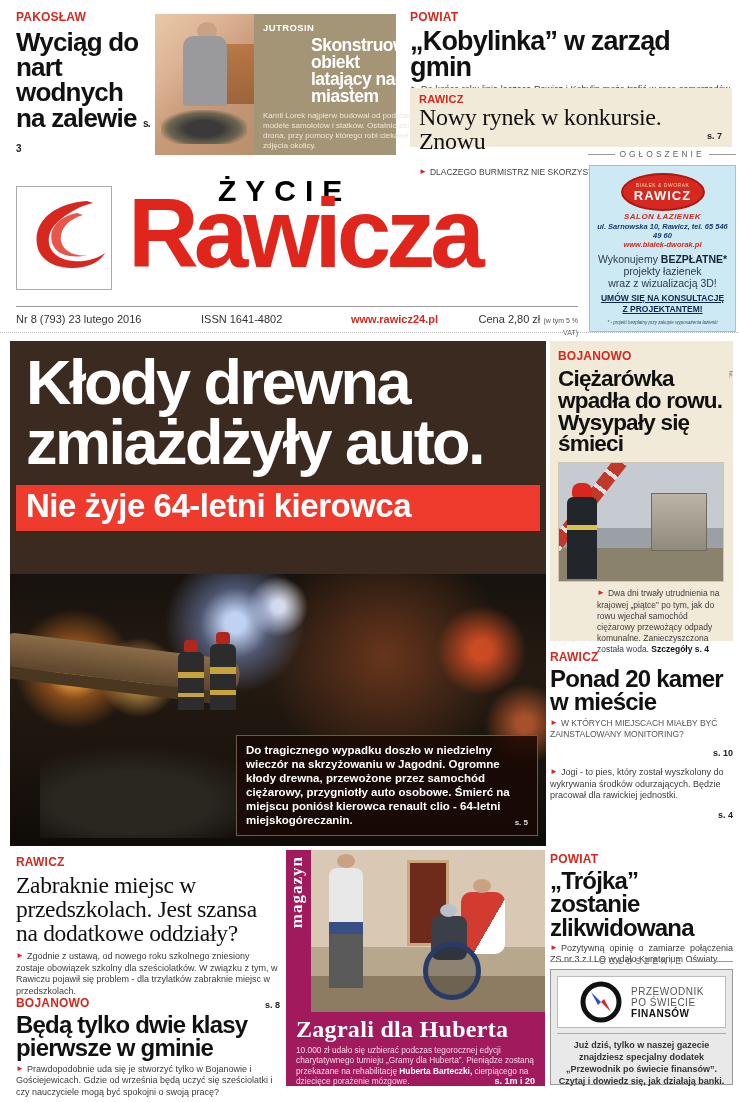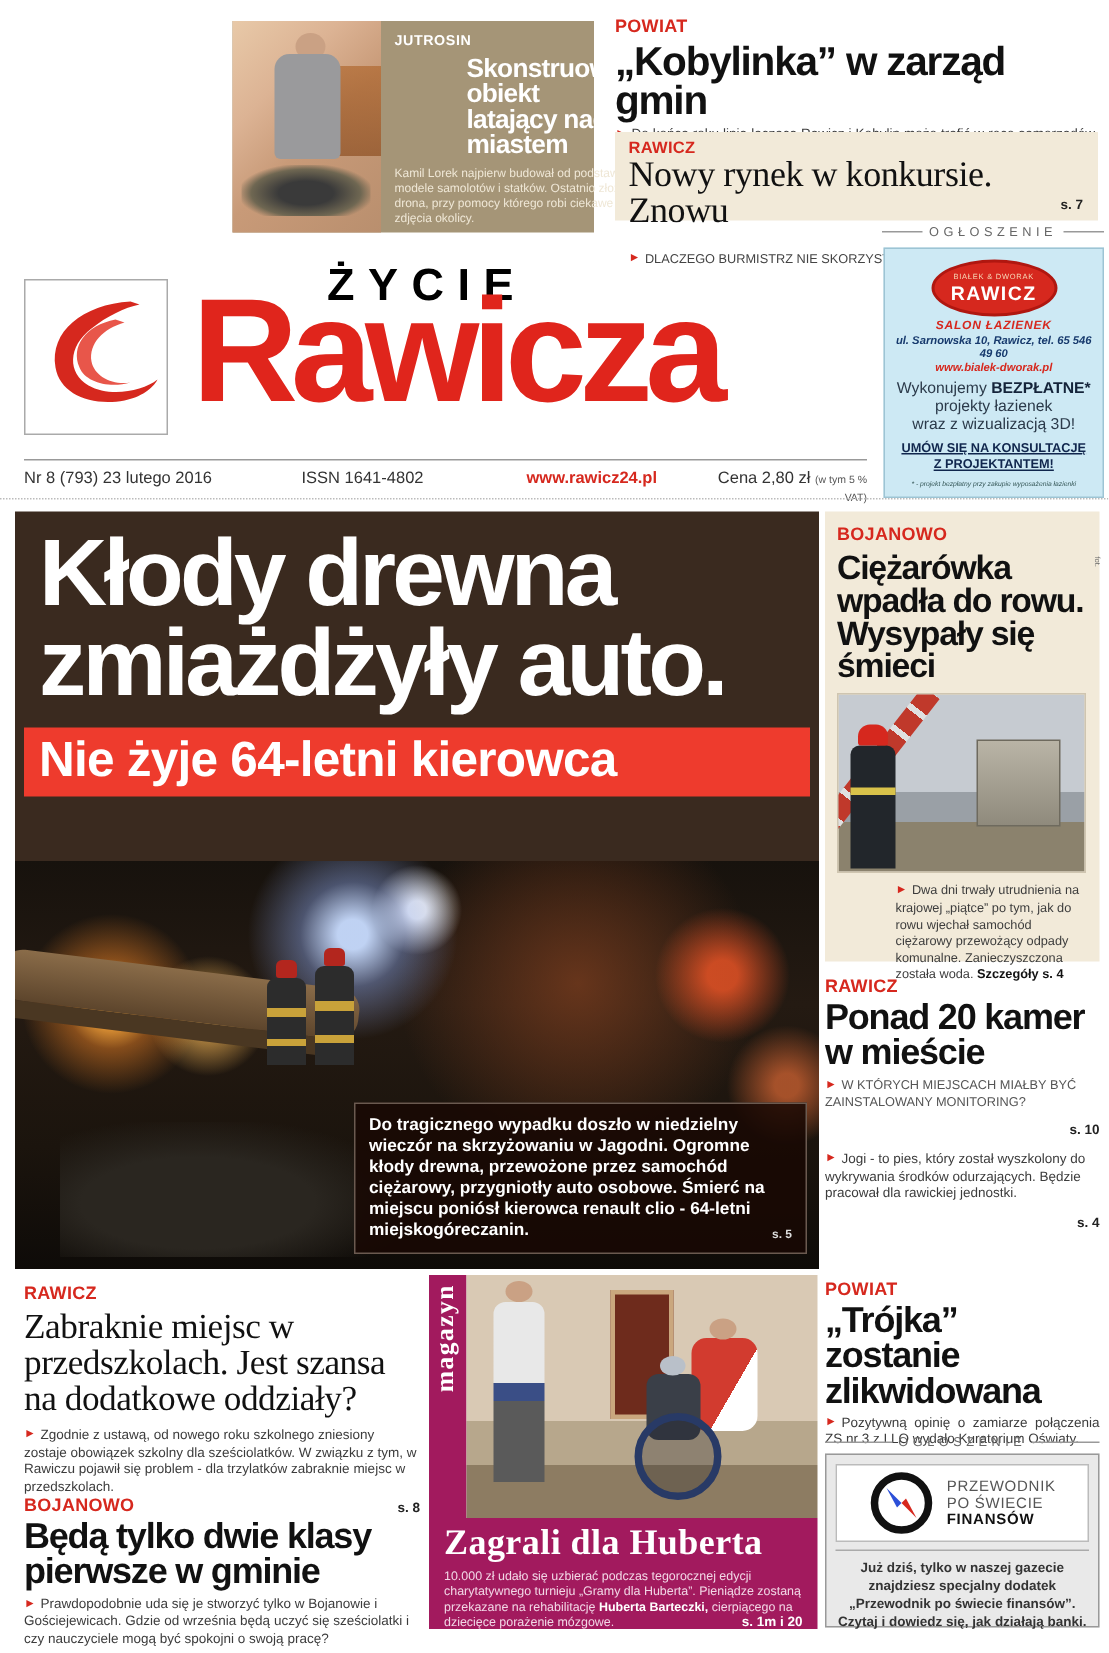--- a/index.html
+++ b/index.html
@@ -150,20 +150,24 @@
   #mag-banner .mhl { font-family:"Liberation Serif", serif; font-weight:bold; font-size:24px; letter-spacing:.3px; }
   #mag-banner .mlead { font-size:8.3px; color:#f2d7e6; line-height:1.25; margin-top:2px; }
   #mag-banner .mlead b { color:#fff; }
   #mag-banner .pageref { color:#fff; float:right; }
 </style>
 </head>
 <body>
 
 <div id="page">
 
+  <div id="teaser-pakoslaw">
+    <div class="tag">PAKOSŁAW</div>
+    <div class="hl"><span>Wyciąg do nart wodnych na zalewie</span> <span class="pageref">s. 3</span></div>
+  </div>
 
   <div id="jutrosin-block">
     <div id="jutrosin-photo">
       <div class="jp-shelf"></div>
       <div class="jp-head"></div>
       <div class="jp-person"></div>
       <div class="jp-drone"></div>
     </div>
     <div id="jutrosin-text">
       <div class="jtag">JUTROSIN</div>

